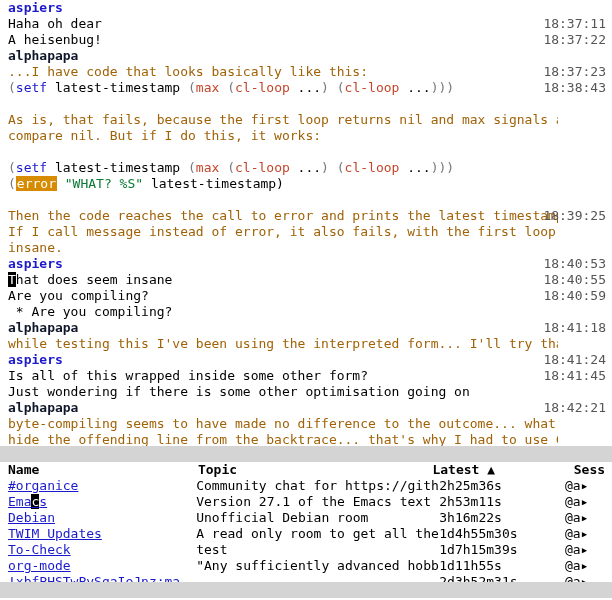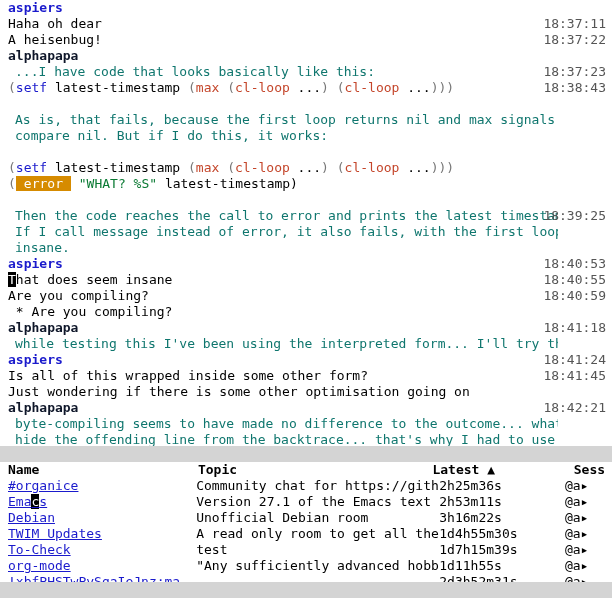--- a/index.html
+++ b/index.html
@@ -39,34 +39,33 @@
   .ts-col div { height: 16px; }
   .nick {
     color: #1a1acc;
     font-weight: bold;
   }
   .nick-alpha {
     color: #0f172a;
     font-weight: bold;
   }
   .prose {
-    color: #0f766e;
-    margin-left: 7px;
+    color: #a16207;
   }
   .code {
     color: #000;
   }
   .paren { color: #777; }
   .setf { color: #1a1acc; }
   .fn { color: #c4452a; }
   .str { color: #0a7a33; }
   .err-box {
     background: #d68b00;
     color: #fff;
-    padding: 0 8px;
+    padding: 0 1px;
   }
   .cursor-box {
     background: #000;
     color: #fff;
   }
   .line { height: 16px; white-space: pre; }
   .modeline {
     height: 16px;
     background: #d4d4d4;
     color: #000;

